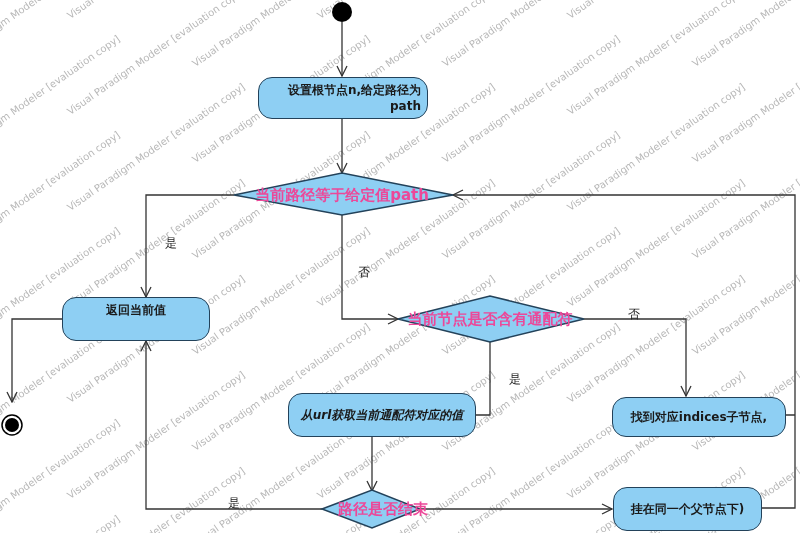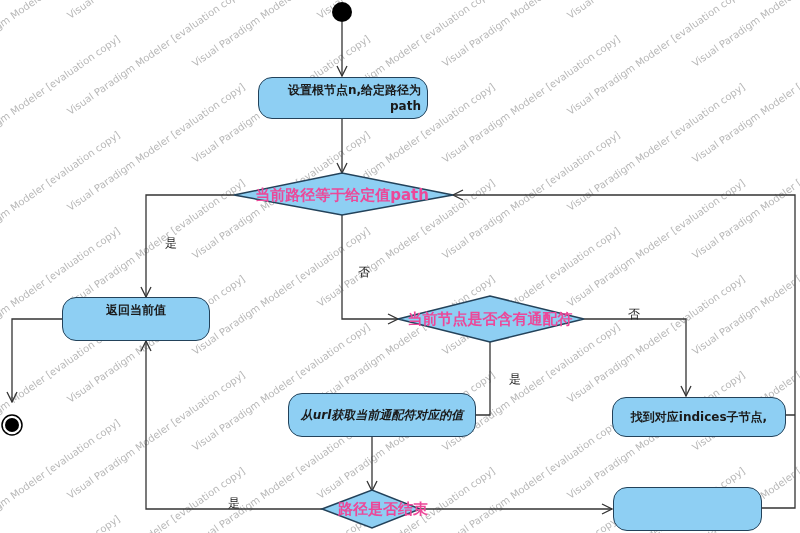--- a/index.html
+++ b/index.html
@@ -118,20 +118,21 @@
 
 <div class="node" style="left:288px;top:393px;width:188px;height:44px;flex-direction:column;font-style:italic;">
   <span>从url获取当前通配符对应的值</span>
 </div>
 
 <div class="node" style="left:612px;top:397px;width:174px;height:40px;flex-direction:column;">
   <span>找到对应indices子节点,</span>
 </div>
 
 <div class="node" style="left:613px;top:487px;width:149px;height:44px;flex-direction:column;">
+  <span>挂在同一个父节点下)</span>
 </div>
 
 <div class="dtext" style="left:342px;top:195px;">当前路径等于给定值path</div>
 <div class="dtext" style="left:490px;top:319px;">当前节点是否含有通配符</div>
 <div class="dtext" style="left:383px;top:509px;">路径是否结束</div>
 
 <div class="lbl" style="left:171px;top:243px;">是</div>
 <div class="lbl" style="left:364px;top:272px;">否</div>
 <div class="lbl" style="left:634px;top:314px;">否</div>
 <div class="lbl" style="left:515px;top:379px;">是</div>

